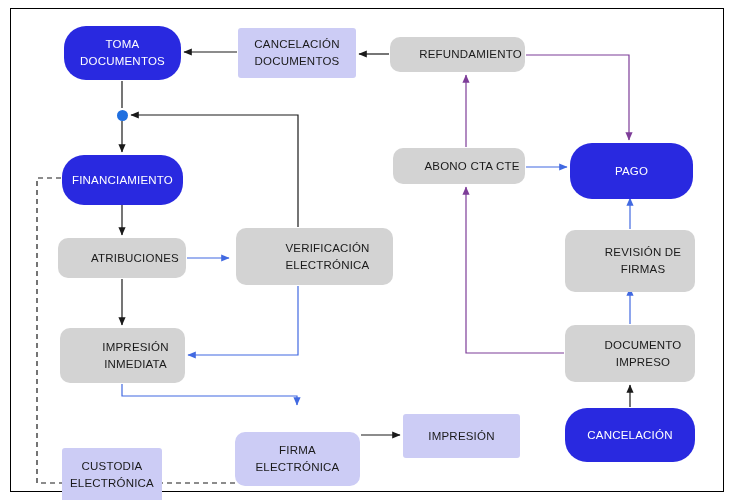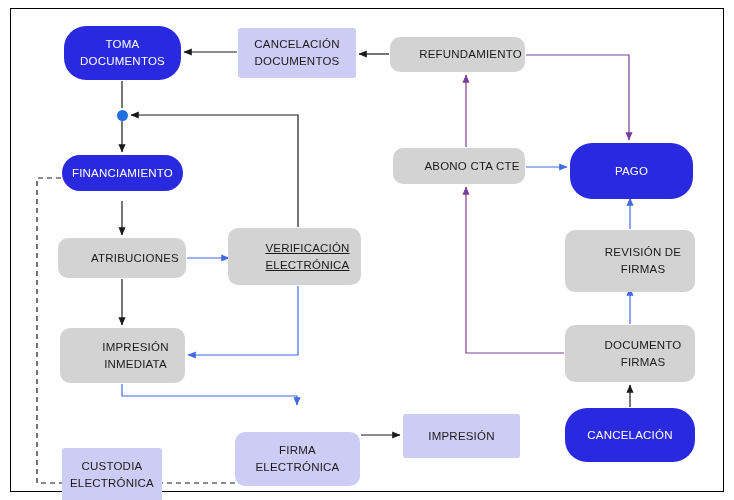--- a/index.html
+++ b/index.html
@@ -76,32 +76,32 @@
       <polyline points="466,147 466,75" fill="none" stroke="#7d3c98" stroke-width="1.2" marker-end="url(#arrow-edge_purple)"></polyline>
       <polyline points="526,167 567,167" fill="none" stroke="#4169e1" stroke-width="1.2" marker-end="url(#arrow-edge_blue)"></polyline>
       <polyline points="526,55 629,55 629,140" fill="none" stroke="#7d3c98" stroke-width="1.2" marker-end="url(#arrow-edge_purple)"></polyline>
     </svg>
   <div id="node-layer">
       <div class="node blue" style="left: 64px; top: 26px; width: 117px; height: 54px;">TOMA
 DOCUMENTOS</div>
       <div class="node lavender" style="left: 238px; top: 28px; width: 118px; height: 50px;">CANCELACIÓN
 DOCUMENTOS</div>
       <div class="node gray" style="left: 390px; top: 37px; width: 135px; height: 35px;">REFUNDAMIENTO</div>
-      <div class="node blue" style="left: 62px; top: 155px; width: 121px; height: 36px;">FINANCIAMIENTO</div>
+      <div class="node blue" style="left: 62px; top: 155px; width: 121px; height: 50px;">FINANCIAMIENTO</div>
       <div class="node gray" style="left: 393px; top: 148px; width: 132px; height: 36px;">ABONO CTA CTE</div>
       <div class="node blue" style="left: 570px; top: 143px; width: 123px; height: 56px;">PAGO</div>
       <div class="node gray" style="left: 58px; top: 238px; width: 128px; height: 40px;">ATRIBUCIONES</div>
-      <div class="node gray" style="left: 228px; top: 228px; width: 133px; height: 57px; text-decoration: underline;">VERIFICACIÓN
+      <div class="node gray" style="left: 236px; top: 228px; width: 157px; height: 57px;">VERIFICACIÓN
 ELECTRÓNICA</div>
       <div class="node gray" style="left: 565px; top: 230px; width: 130px; height: 62px;">REVISIÓN DE
 FIRMAS</div>
       <div class="node gray" style="left: 60px; top: 328px; width: 125px; height: 55px;">IMPRESIÓN
 INMEDIATA</div>
       <div class="node gray" style="left: 565px; top: 325px; width: 130px; height: 57px;">DOCUMENTO
-FIRMAS</div>
+IMPRESO</div>
       <div class="node lavender" style="left: 62px; top: 408px; width: 100px; height: 54px; margin-top: 40px;">CUSTODIA
 ELECTRÓNICA</div>
       <div class="node lavender-rounded" style="left: 235px; top: 408px; width: 125px; height: 54px; margin-top: 24px;">FIRMA
 ELECTRÓNICA</div>
       <div class="node lavender" style="left: 403px; top: 414px; width: 117px; height: 44px;">IMPRESIÓN</div>
       <div class="node blue" style="left: 565px; top: 408px; width: 130px; height: 54px;">CANCELACIÓN</div>
       <div class="junction" style="left: 116.5px; top: 109.5px; width: 11px; height: 11px;"></div>
     </div>
 </div>
 

